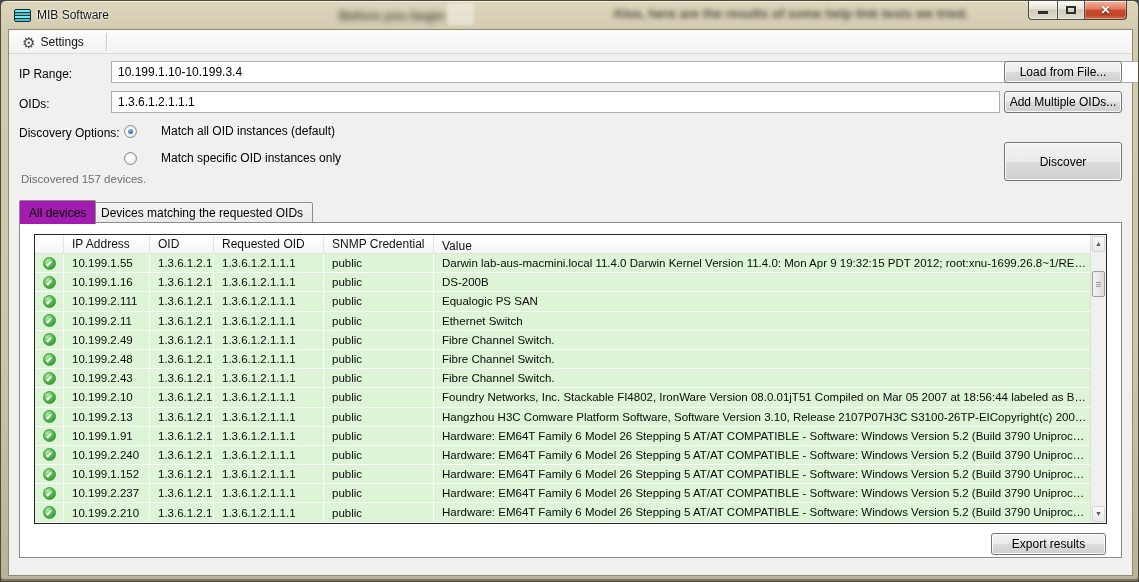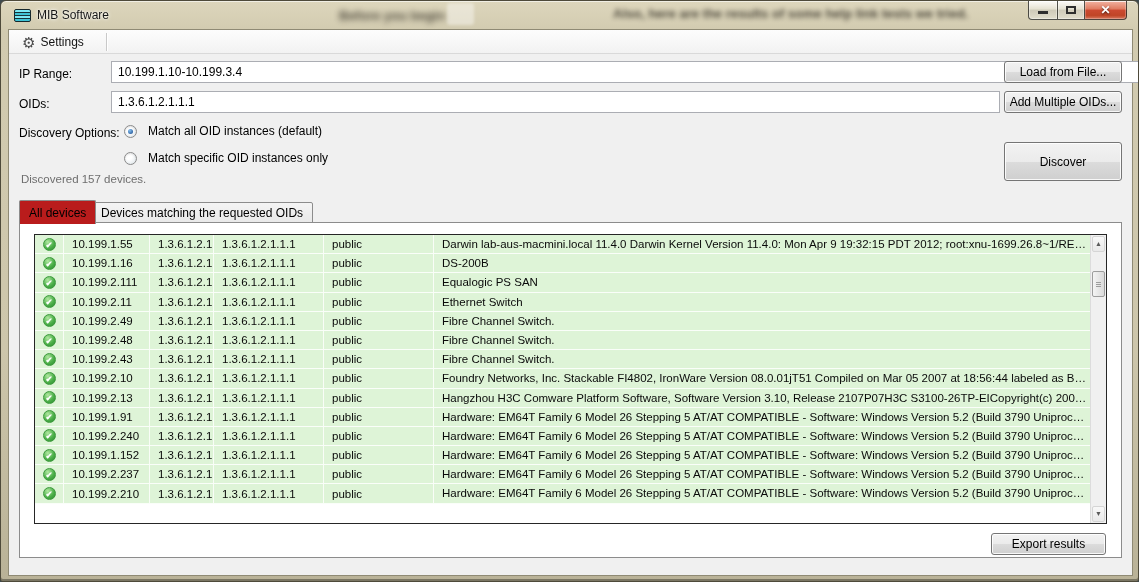--- a/index.html
+++ b/index.html
@@ -59,36 +59,36 @@
     position:absolute; height:22px; background:#fff; border:1px solid #abadb3;
     font-family:"Liberation Sans",sans-serif; font-size:12px; color:#000; padding:0 6px;
   }
   .btn {
     position:absolute; display:flex; align-items:center; justify-content:center;
     font-size:12px; color:#000; cursor:default;
     background:linear-gradient(180deg,#f2f2f2 0%,#ebebeb 50%,#dcdcdc 50%,#cfcfcf 100%);
     border:1px solid #757575; border-radius:3px;
     box-shadow:inset 0 0 0 1px rgba(255,255,255,.85);
   }
-  .radio-row { position:absolute; display:flex; align-items:flex-end; gap:11px; }
+  .radio-row { position:absolute; display:flex; align-items:flex-end; gap:24px; }
   .radio {
     width:13px; height:13px; border-radius:50%; border:1px solid #8a8a8a; position:relative;
     background:radial-gradient(circle at 35% 30%, #ffffff 30%, #dfe6ea 90%);
     box-shadow:inset 0 1px 2px rgba(0,0,0,.12);
   }
   .radio.sel::after {
     content:""; position:absolute; left:3px; top:3px; width:5px; height:5px; border-radius:50%;
     background:radial-gradient(circle at 35% 30%, #7cb5e6 10%, #2a5d9e 80%);
   }
   .radio-lbl { font-size:12px; color:#000; }
   .status-text { position:absolute; font-size:11.5px; color:#6e6e6e; }
   
   .tab { position:absolute; font-size:12px; color:#000; display:flex; align-items:center; padding:0 9px; }
   .tab.active {
-    left:10px; top:170px; height:24px; background:#b91c1c; z-index:3;
+    left:10px; top:170px; height:24px; background:#a21caf; z-index:3;
     border:1px solid #8c8c8c; border-bottom:none; border-radius:2px 2px 0 0;
   }
   .tab.inactive {
     left:82px; top:172px; height:21px; z-index:1;
     background:linear-gradient(180deg,#f4f4f4,#e9e9e9);
     border:1px solid #8c8c8c; border-radius:2px 2px 0 0;
   }
   .tab-panel {
     position:absolute; left:10px; top:192px; width:1103px; height:336px;
     background:#fff; border:1px solid #8c8c8c; z-index:2;
@@ -181,20 +181,28 @@
 
     <div class="tab active">
       <span>All devices</span>
     </div>
     <div class="tab inactive">
       <span>Devices matching the requested OIDs</span>
     </div>
     <div class="tab-panel"></div>
 
     <div class="lv">
+      <div class="lv-head">
+        <div class="hc w-icon"></div>
+        <div class="hc w-ip">IP Address</div>
+        <div class="hc w-oid">OID</div>
+        <div class="hc w-req">Requested OID</div>
+        <div class="hc w-snmp">SNMP Credential</div>
+        <div class="hc w-val" style="border-right:none; flex:1;">Value</div>
+      </div>
       <div class="lv-rows">
           <div class="lv-row">
     <div class="c w-icon">
               <span class="chk">✔</span>
             </div>
     <div class="c w-ip">10.199.1.55</div>
     <div class="c w-oid">1.3.6.1.2.1...</div>
     <div class="c w-req">1.3.6.1.2.1.1.1</div>
     <div class="c w-snmp">public</div>
     <div class="c w-val">Darwin lab-aus-macmini.local 11.4.0 Darwin Kernel Version 11.4.0: Mon Apr 9 19:32:15 PDT 2012; root:xnu-1699.26.8~1/RELEASE_X...</div>

